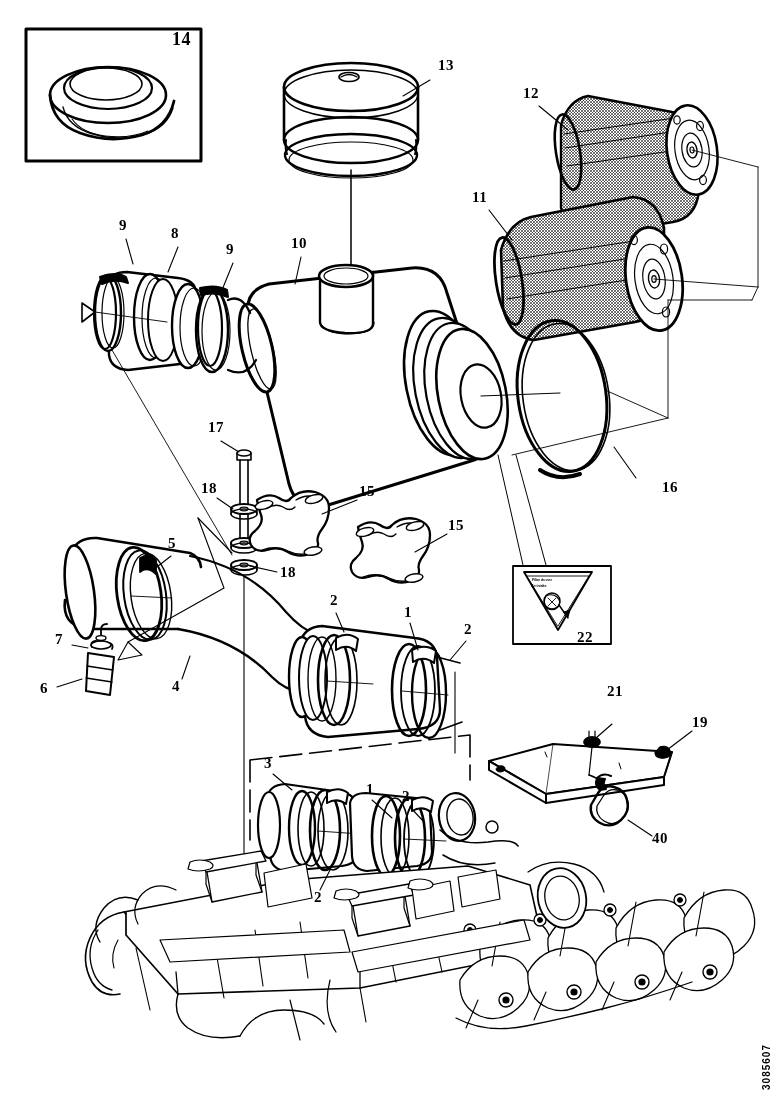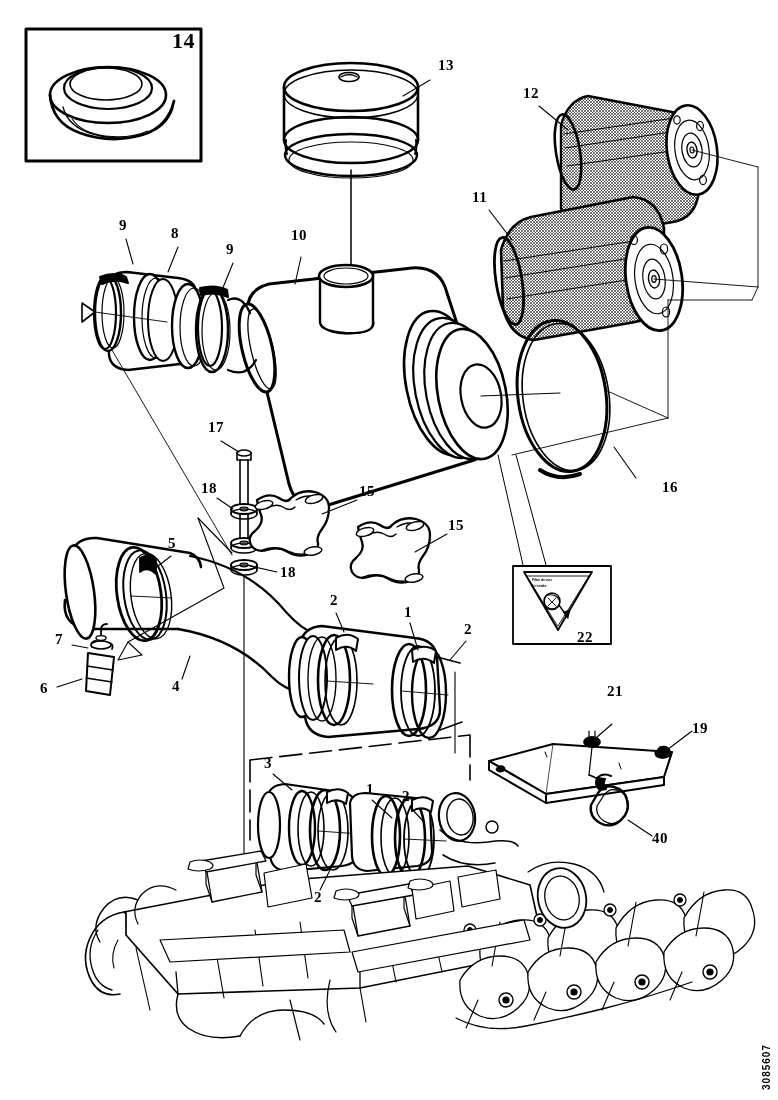--- a/index.html
+++ b/index.html
@@ -8,21 +8,21 @@
     width:778px;height:1100px;overflow:hidden;position:relative;
     font-family:"Liberation Serif",serif;color:#000;
   }
   #sheet{position:absolute;left:0;top:0;width:778px;height:1100px;}
   svg.layer{position:absolute;left:0;top:0;width:778px;height:1100px;}
   .callout{
     position:absolute;font-family:"Liberation Serif",serif;
     font-size:15px;font-weight:700;color:#000;line-height:1;
     letter-spacing:0.5px;user-select:none;white-space:nowrap;
   }
-  .callout.big{font-size:22px;}
+  .callout.big{font-size:18px;}
   #drawing-id{
     position:absolute;right:6px;bottom:10px;
     font-family:"Liberation Sans",sans-serif;font-size:10px;
     font-weight:700;letter-spacing:1px;
     writing-mode:vertical-rl;text-orientation:mixed;
     transform:rotate(180deg);transform-origin:center;
     color:#000;
   }
   #label-text-1,#label-text-2{
     position:absolute;font-family:"Liberation Sans",sans-serif;
@@ -456,37 +456,37 @@
     </g>
   </svg>
 
   <div class="callout big" style="left:172px;top:30px;">14</div>
   <div class="callout" style="left:438px;top:58px;">13</div>
   <div class="callout" style="left:523px;top:86px;">12</div>
   <div class="callout" style="left:472px;top:190px;">11</div>
   <div class="callout" style="left:119px;top:218px;">9</div>
   <div class="callout" style="left:171px;top:226px;">8</div>
   <div class="callout" style="left:226px;top:242px;">9</div>
-  <div class="callout" style="left:291px;top:228px;">10</div>
+  <div class="callout" style="left:291px;top:236px;">10</div>
   <div class="callout" style="left:634px;top:480px;margin-left:28px;">16</div>
   <div class="callout" style="left:208px;top:420px;">17</div>
   <div class="callout" style="left:201px;top:481px;">18</div>
   <div class="callout" style="left:280px;top:565px;">18</div>
   <div class="callout" style="left:359px;top:484px;">15</div>
   <div class="callout" style="left:448px;top:518px;">15</div>
   <div class="callout" style="left:168px;top:536px;">5</div>
   <div class="callout" style="left:55px;top:632px;">7</div>
   <div class="callout" style="left:40px;top:681px;">6</div>
   <div class="callout" style="left:172px;top:679px;">4</div>
   <div class="callout" style="left:330px;top:593px;">2</div>
   <div class="callout" style="left:404px;top:605px;">1</div>
   <div class="callout" style="left:464px;top:622px;">2</div>
   <div class="callout" style="left:577px;top:630px;">22</div>
   <div class="callout" style="left:607px;top:684px;">21</div>
-  <div class="callout" style="left:692px;top:715px;margin-top:6px;">19</div>
+  <div class="callout" style="left:692px;top:715px;">19</div>
   <div class="callout" style="left:652px;top:831px;">40</div>
   <div class="callout" style="left:264px;top:756px;">3</div>
   <div class="callout" style="left:366px;top:782px;">1</div>
   <div class="callout" style="left:402px;top:789px;">2</div>
   <div class="callout" style="left:314px;top:890px;">2</div>
 
   <div id="label-text-1" style="left:532px;top:578px;">Filtre du nez</div>
   <div id="label-text-2" style="left:531px;top:584px;">Air intake</div>
 
   <div id="drawing-id">3085607</div>

